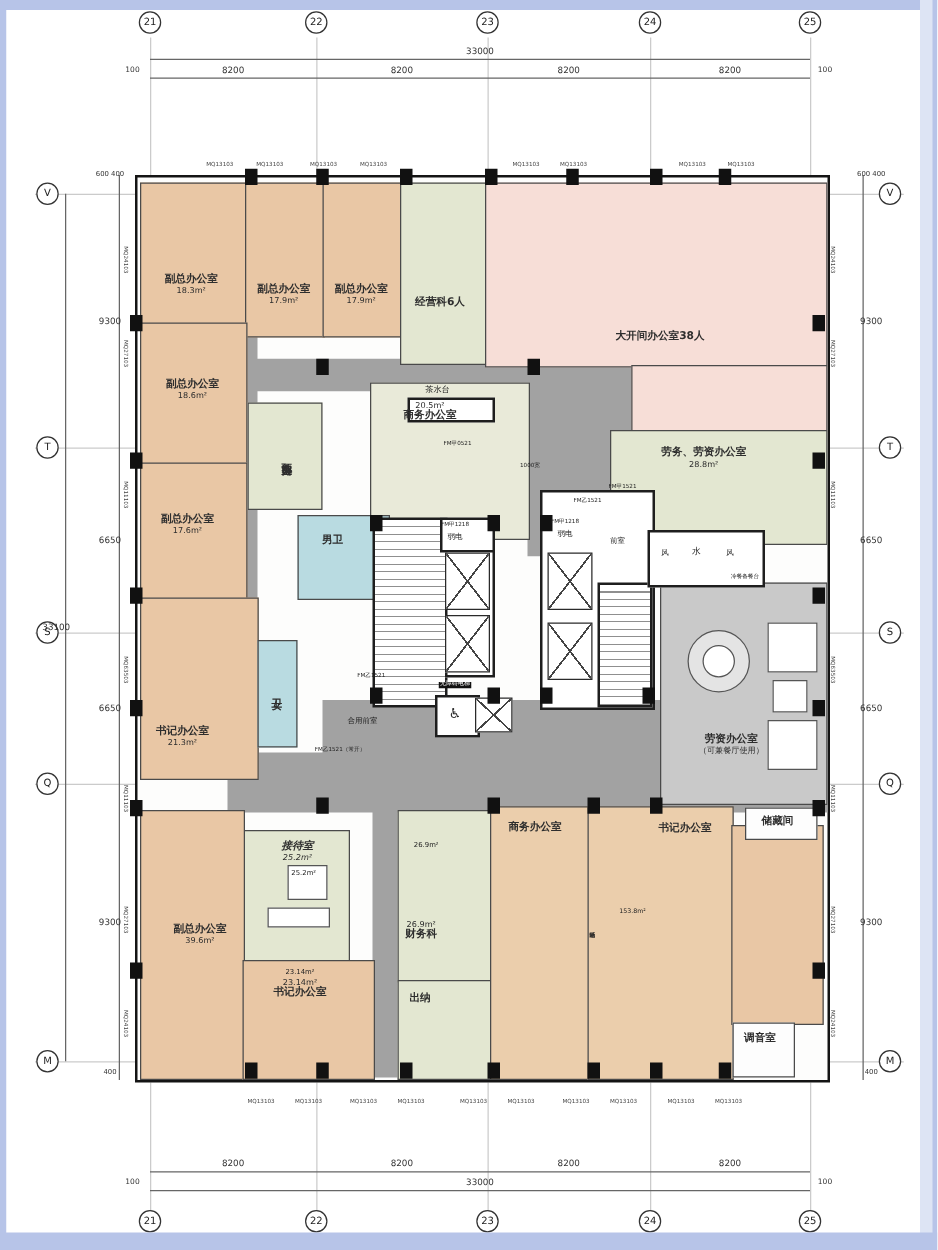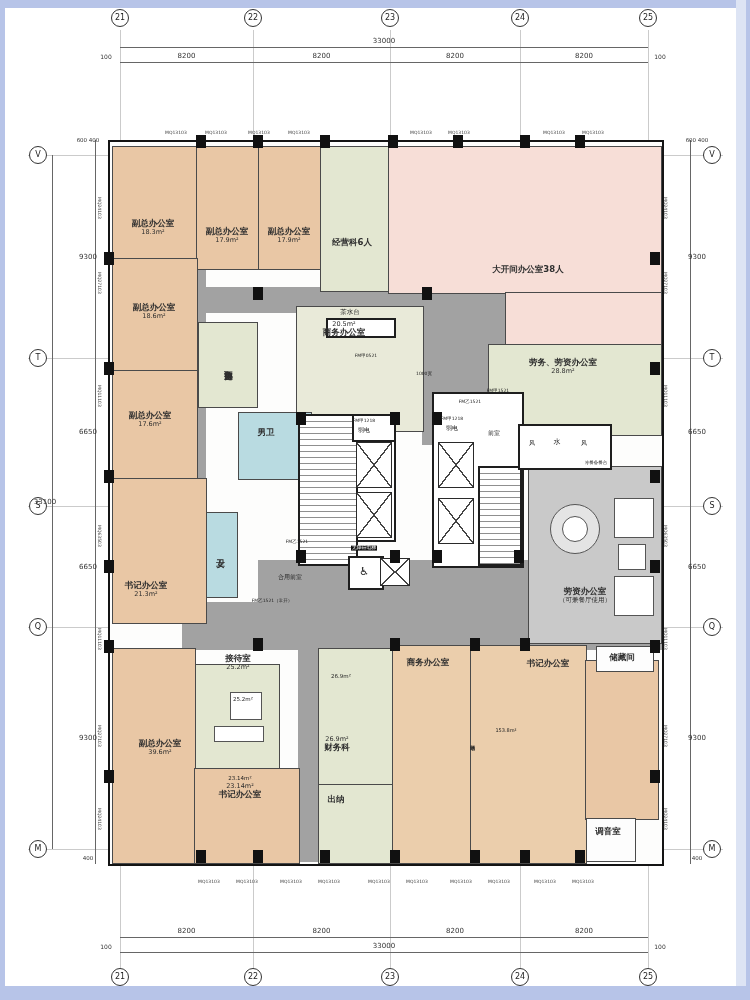--- a/index.html
+++ b/index.html
@@ -77,21 +77,21 @@
     <div class="rlabel v" style="left: 228px; top: 364px; font-size: 8.5px;"><span>预留办公室</span></div>
     <div class="room pat-desks" style="left: 296px; top: 306px; width: 126px; height: 124px; background: rgb(233, 234, 217);"></div>
     <div class="rlabel" style="left: 344px; top: 330px; font-size: 8.5px;"><span class="rarea">20.5m²</span><span>商务办公室</span></div>
     <div class="room" style="left: 488px; top: 344px; width: 172px; height: 90px; background: rgb(227, 231, 209);"></div>
     <div class="rlabel" style="left: 563px; top: 367px; font-size: 8.5px;"><span>劳务、劳资办公室</span><span class="rarea">28.8m²</span></div>
     <div class="room" style="left: 112px; top: 478px; width: 93px; height: 144px; background: rgb(233, 199, 165);"></div>
     <div class="rlabel" style="left: 146px; top: 590px; font-size: 8.5px;"><span>书记办公室</span><span class="rarea">21.3m²</span></div>
     <div class="room" style="left: 528px; top: 466px; width: 132px; height: 176px; background: rgb(201, 201, 201);"></div>
     <div class="rlabel" style="left: 585px; top: 596px; font-size: 8.5px;"><span>劳资办公室</span><span class="rarea">（可兼餐厅使用）</span></div>
     <div class="room" style="left: 194px; top: 664px; width: 84px; height: 104px; background: rgb(227, 231, 209);"></div>
-    <div class="rlabel" style="left: 238px; top: 663px; font-size: 8.5px;"><span>接待室</span><span class="rarea">25.2m²</span></div>
+    <div class="rlabel" style="left: 238px; top: 682px; font-size: 8.5px; font-style: italic;"><span>接待室</span><span class="rarea">25.2m²</span></div>
     <div class="room" style="left: 112px; top: 648px; width: 82px; height: 214px; background: rgb(233, 199, 165);"></div>
     <div class="rlabel" style="left: 160px; top: 748px; font-size: 8.5px;"><span>副总办公室</span><span class="rarea">39.6m²</span></div>
     <div class="room" style="left: 194px; top: 768px; width: 104px; height: 94px; background: rgb(233, 199, 165);"></div>
     <div class="rlabel" style="left: 240px; top: 792px; font-size: 8.5px;"><span class="rarea">23.14m²</span><span>书记办公室</span></div>
     <div class="room pat-desks" style="left: 318px; top: 648px; width: 74px; height: 136px; background: rgb(227, 231, 209);"></div>
     <div class="rlabel" style="left: 337px; top: 745px; font-size: 8.5px;"><span class="rarea">26.9m²</span><span>财务科</span></div>
     <div class="room" style="left: 318px; top: 784px; width: 74px; height: 78px; background: rgb(227, 231, 209);"></div>
     <div class="rlabel" style="left: 336px; top: 800px; font-size: 8.5px;"><span>出纳</span></div>
     <div class="room pat-rows" style="left: 392px; top: 645px; width: 78px; height: 217px; background: rgb(235, 206, 172);"></div>
     <div class="rlabel" style="left: 428px; top: 663px; font-size: 8.5px;"><span>商务办公室</span></div>

